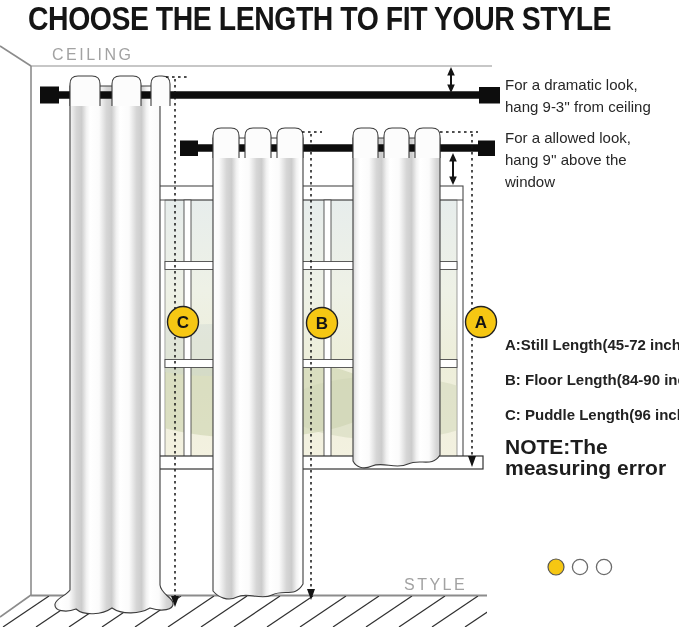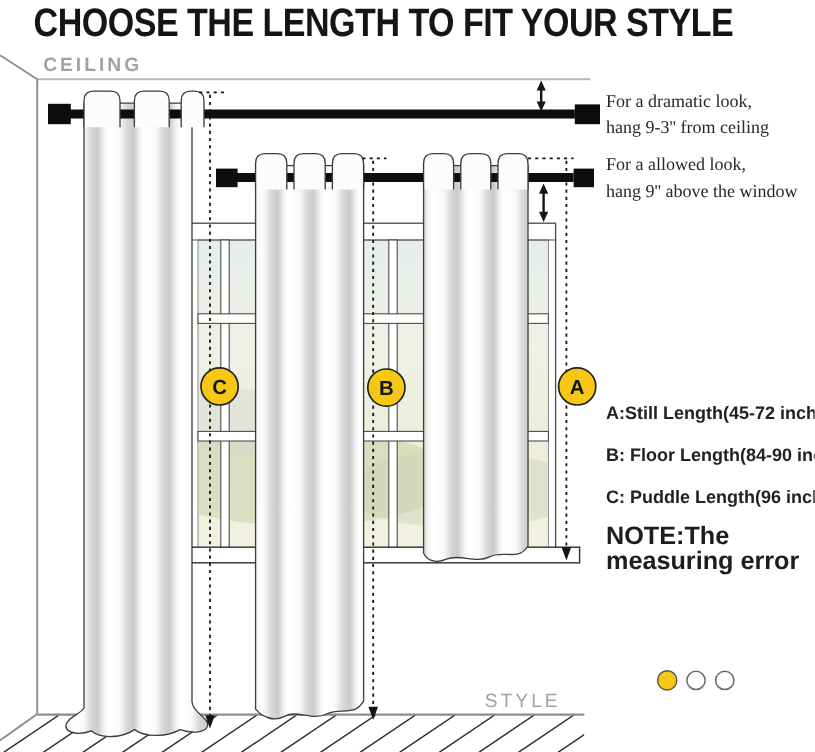--- a/index.html
+++ b/index.html
@@ -3,23 +3,23 @@
 <meta charset="utf-8">
 <style>
   html,body{margin:0;padding:0;background:#fff;}
   .stage{position:relative;width:679px;height:627px;background:#fff;overflow:hidden;
          font-family:"Liberation Sans",sans-serif;color:#272727;}
   .stage svg{position:absolute;left:0;top:0;}
   .title{position:absolute;left:28px;top:1px;font-size:33px;line-height:36px;font-weight:700;
          letter-spacing:-0.5px;white-space:nowrap;color:#151515;
          transform:scaleX(0.86);transform-origin:left center;}
   .room-label{position:absolute;font-size:16px;letter-spacing:2.5px;color:#a2a2a2;font-weight:400;}
-  .lbl-ceiling{left:36px;top:46px;font-weight:bold;}
+  .lbl-ceiling{left:52px;top:46px;}
   .lbl-floor{left:404px;top:576px;}
-  .tip{position:absolute;left:505px;font-size:15px;line-height:22px;font-weight:500;color:#272727;font-family:Liberation Serif, serif;}
+  .tip{position:absolute;left:505px;font-size:15px;line-height:22px;font-weight:500;color:#272727;}
   .tip1{top:74px;} .tip2{top:127px;}
   .len{position:absolute;left:505px;font-size:15px;font-weight:600;color:#222;white-space:nowrap;}
   .lenA{top:336px;} .lenB{top:371px;} .lenC{top:406px;}
   .note{position:absolute;left:505px;top:436px;font-size:21px;line-height:21px;font-weight:700;color:#1d1d1d;}
   .marker-letter{font:bold 17px "Liberation Sans",sans-serif;fill:#141414;}
 </style>
 </head>
 <body>
 
 <div class="stage">

